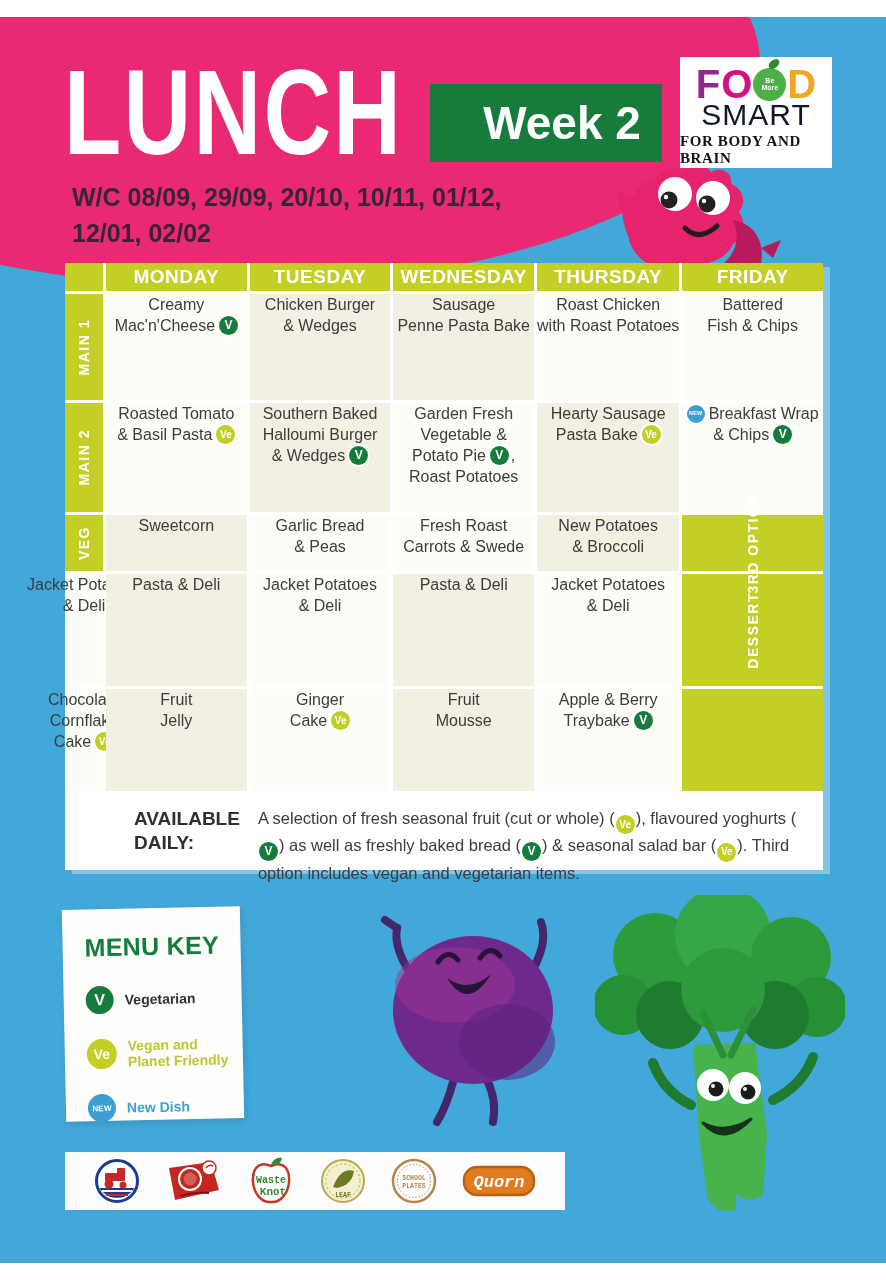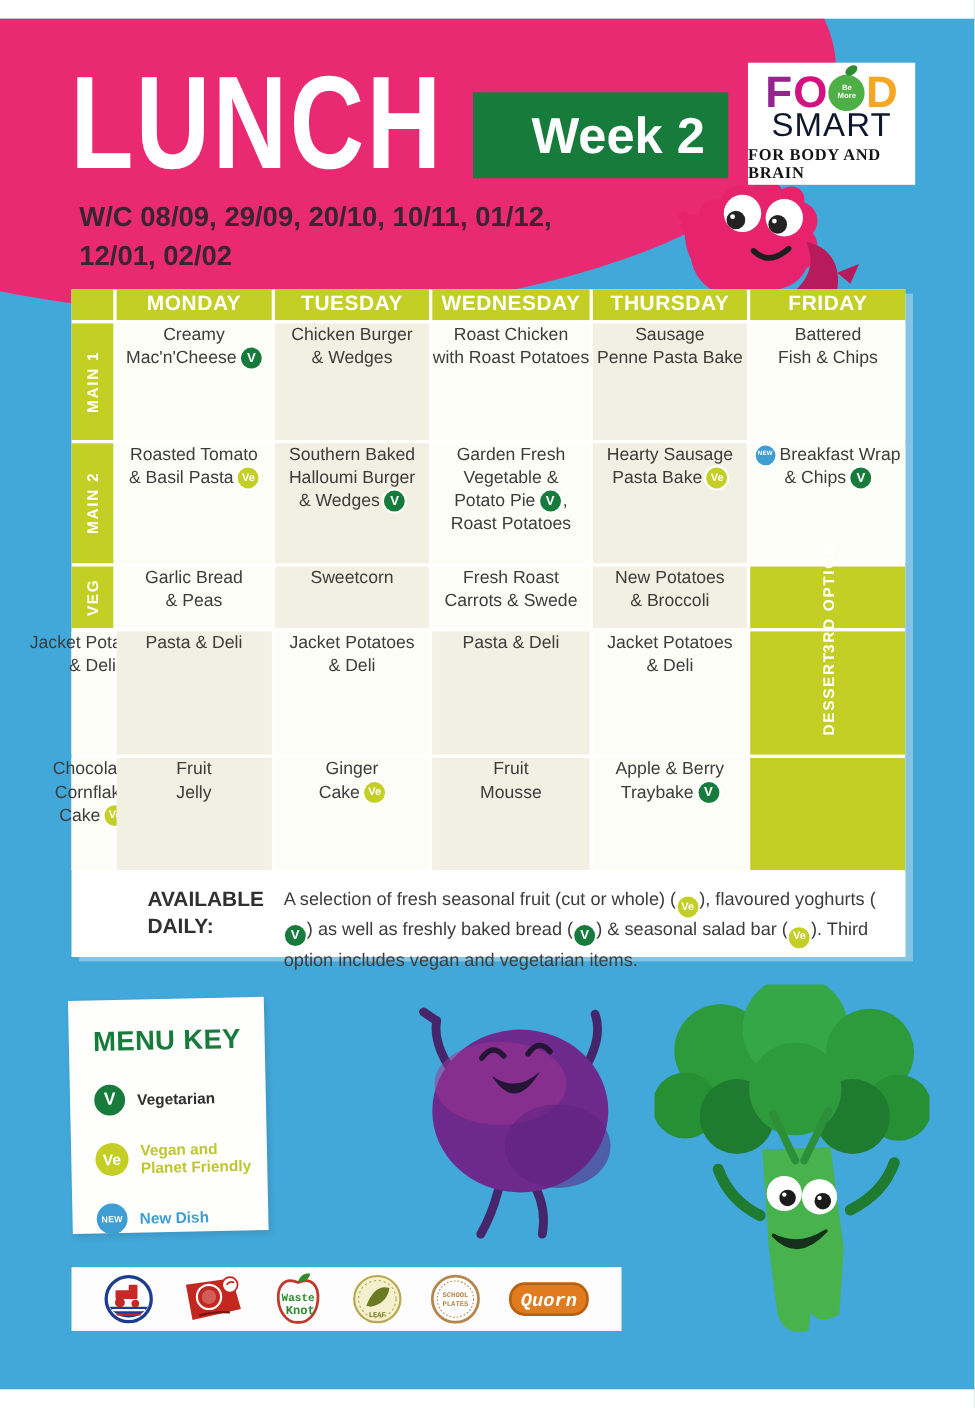--- a/index.html
+++ b/index.html
@@ -156,34 +156,34 @@
         </div>
       </div>
       <div class="t-cell odd">
         <div class="t-line">
           <span class="t-text">Chicken Burger</span>
         </div>
         <div class="t-line">
           <span class="t-text">&amp; Wedges</span>
         </div>
       </div>
+      <div class="t-cell odd">
+        <div class="t-line">
+          <span class="t-text">Sausage</span>
+        </div>
+        <div class="t-line">
+          <span class="t-text">Penne Pasta Bake</span>
+        </div>
+      </div>
       <div class="t-cell even">
         <div class="t-line">
           <span class="t-text">Roast Chicken</span>
         </div>
         <div class="t-line">
           <span class="t-text">with Roast Potatoes</span>
-        </div>
-      </div>
-      <div class="t-cell odd">
-        <div class="t-line">
-          <span class="t-text">Sausage</span>
-        </div>
-        <div class="t-line">
-          <span class="t-text">Penne Pasta Bake</span>
         </div>
       </div>
       <div class="t-cell even">
         <div class="t-line">
           <span class="t-text">Battered</span>
         </div>
         <div class="t-line">
           <span class="t-text">Fish &amp; Chips</span>
         </div>
       </div>
@@ -242,31 +242,31 @@
           <span class="t-text">Breakfast Wrap</span>
         </div>
         <div class="t-line">
           <span class="t-text">&amp; Chips</span>
           <span class="badge badge-V">V</span>
         </div>
       </div>
       <div class="t-rowlab">
         <span>VEG</span>
       </div>
+      <div class="t-cell odd">
+        <div class="t-line">
+          <span class="t-text">Sweetcorn</span>
+        </div>
+      </div>
       <div class="t-cell even">
         <div class="t-line">
           <span class="t-text">Garlic Bread</span>
         </div>
         <div class="t-line">
           <span class="t-text">&amp; Peas</span>
-        </div>
-      </div>
-      <div class="t-cell odd">
-        <div class="t-line">
-          <span class="t-text">Sweetcorn</span>
         </div>
       </div>
       <div class="t-cell even">
         <div class="t-line">
           <span class="t-text">Fresh Roast</span>
         </div>
         <div class="t-line">
           <span class="t-text">Carrots &amp; Swede</span>
         </div>
       </div>

